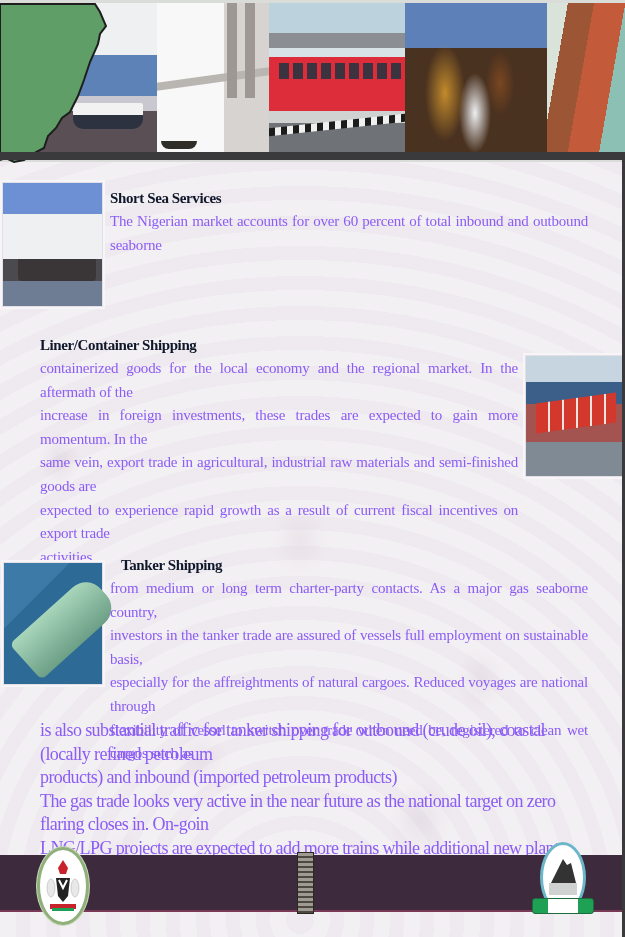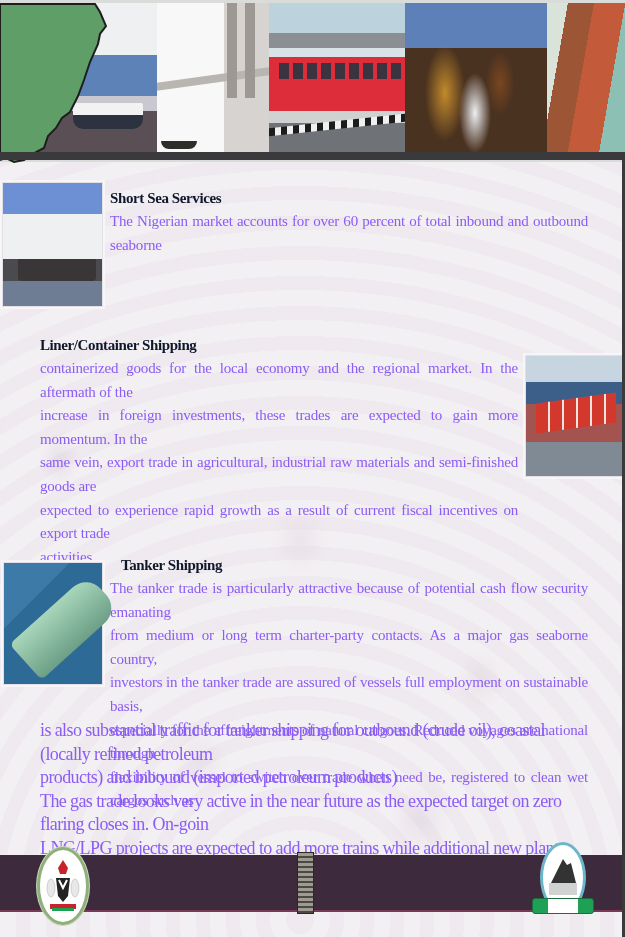--- a/index.html
+++ b/index.html
@@ -198,30 +198,29 @@
 </div>
 <div class="img-frame img-container">
   <div class="stack"></div>
 </div>
 
 <div class="img-frame img-tanker">
   <div class="deck"></div>
 </div>
 <div class="section-title" style="left:110px; top:557px;margin-left:11px;">Tanker Shipping</div>
 <div class="body-text" style="left:110px; top:577px; width:478px;">
-  <div>The tanker trade is particularly attractive because of potential cash flow security emanating</div>
   <div>from medium or long term charter-party contacts. As a major gas seaborne country,</div>
   <div>investors in the tanker trade are assured of vessels full employment on sustainable basis,</div>
   <div>especially for the affreightments of natural cargoes. Reduced voyages are national through</div>
   <div>flexibility of vessel to switch over trade when need be, registered to clean wet cargos such as</div>
 </div>
 <div class="body-text" style="left:40px; top:719px; width:548px; font-size:18px; letter-spacing:-0.6px; text-align:left;">
   <div>is also substantial traffic for tanker shipping  for outbound (crude oil), coastal (locally refined petroleum</div>
   <div>products) and inbound (imported petroleum products)</div>
-  <div>The gas trade looks very active in the near future as the expected target on zero flaring closes in. On-goin</div>
+  <div>The gas trade looks very active in the near future as the national target on zero flaring closes in. On-goin</div>
   <div>LNG/LPG projects are expected to add more trains while additional new plants like the AGIP</div>
 </div>
 
 <div class="footer-band"></div>
 <div class="footer-ornament"></div>
 <div class="coat-of-arms">
   <svg viewBox="0 0 46 72" width="46" height="72">
     <path d="M23,10 L28,18 L26,24 L20,24 L18,18 Z" fill="#c8232c"></path>
     <path d="M16,28 L30,28 L28,46 L23,52 L18,46 Z" fill="#222"></path>
     <path d="M19,30 L23,38 L27,30" stroke="#fff" stroke-width="2" fill="none"></path>

